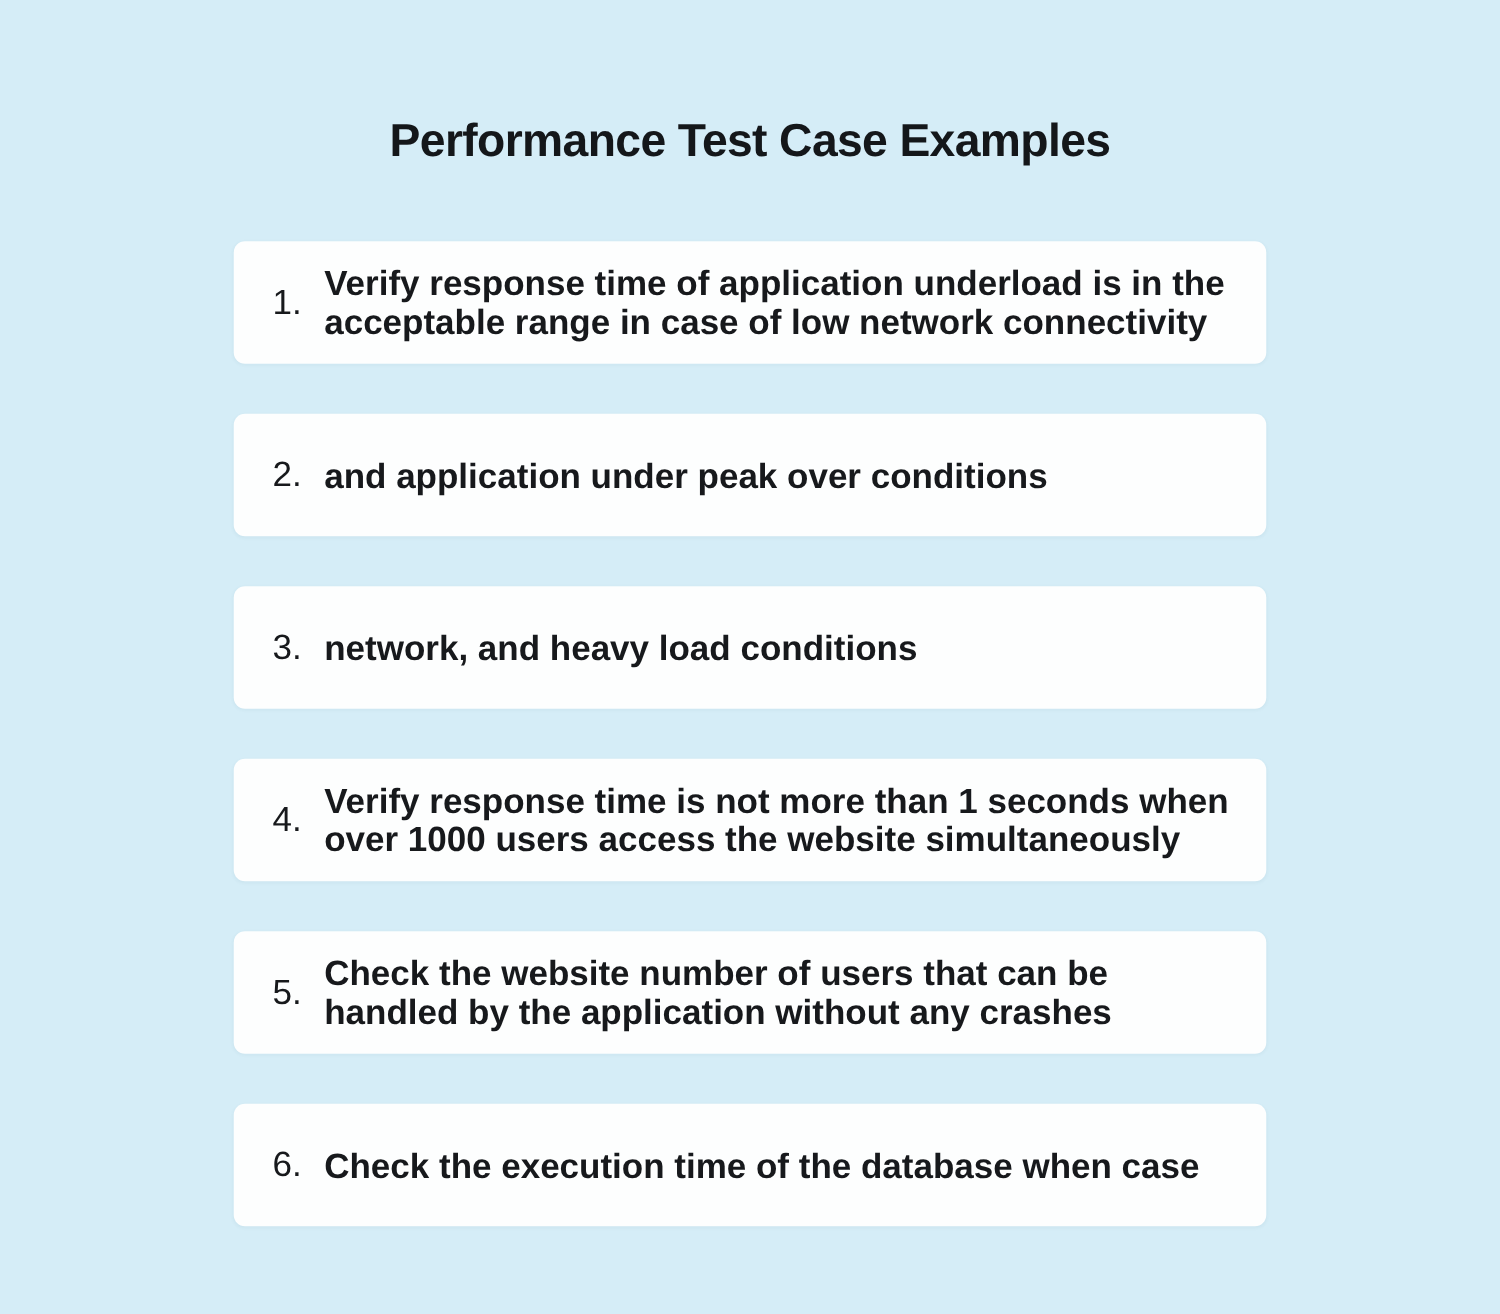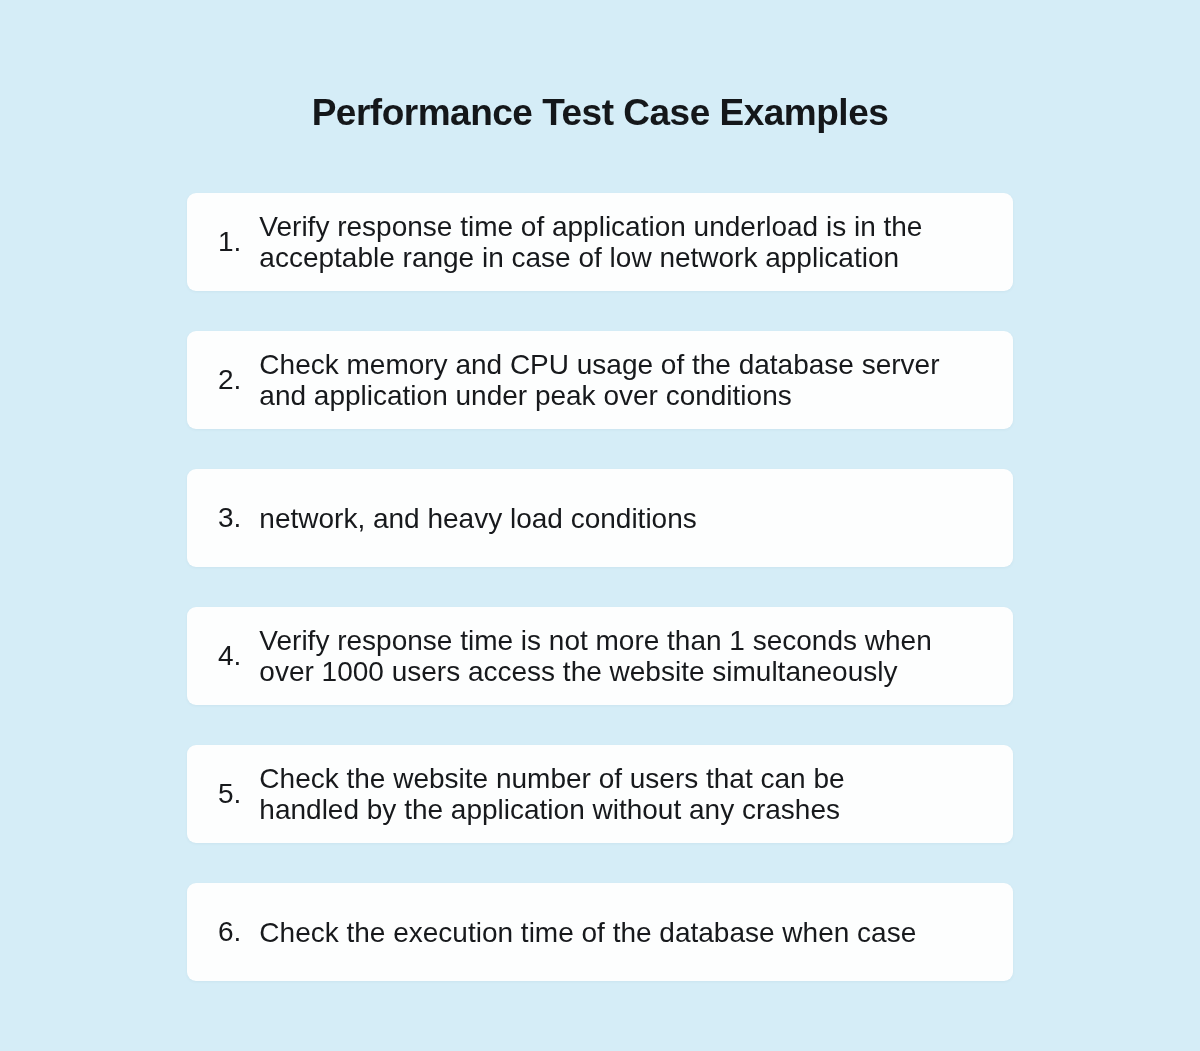--- a/index.html
+++ b/index.html
@@ -53,47 +53,47 @@
     line-height: 1;
     flex: 0 0 auto;
     margin-right: 18px;
     color: #17191c;
   }
   .card-text {
     margin: 0;
     font-size: 28px;
     line-height: 31px;
     color: #17191c;
+    font-weight: bold;
   }
   .card-text .line {
     display: block;
     white-space: nowrap;
   }
 </style>
 </head>
 <body>
 
 <div class="canvas">
 
   <h1 class="title">Performance Test Case Examples</h1>
 
   <div class="card-list">
 
     <div class="card">
       <span class="card-number">1.</span>
       <p class="card-text">
         <span class="line">Verify response time of application underload is in the</span>
-        <span class="line">acceptable range in case of low network application</span>
+        <span class="line">acceptable range in case of low network connectivity</span>
       </p>
     </div>
 
     <div class="card">
       <span class="card-number">2.</span>
       <p class="card-text">
-        <span class="line">Check memory and CPU usage of the database server</span>
         <span class="line">and application under peak over conditions</span>
       </p>
     </div>
 
     <div class="card">
       <span class="card-number">3.</span>
       <p class="card-text">
         <span class="line">network, and heavy load conditions</span>
       </p>
     </div>

